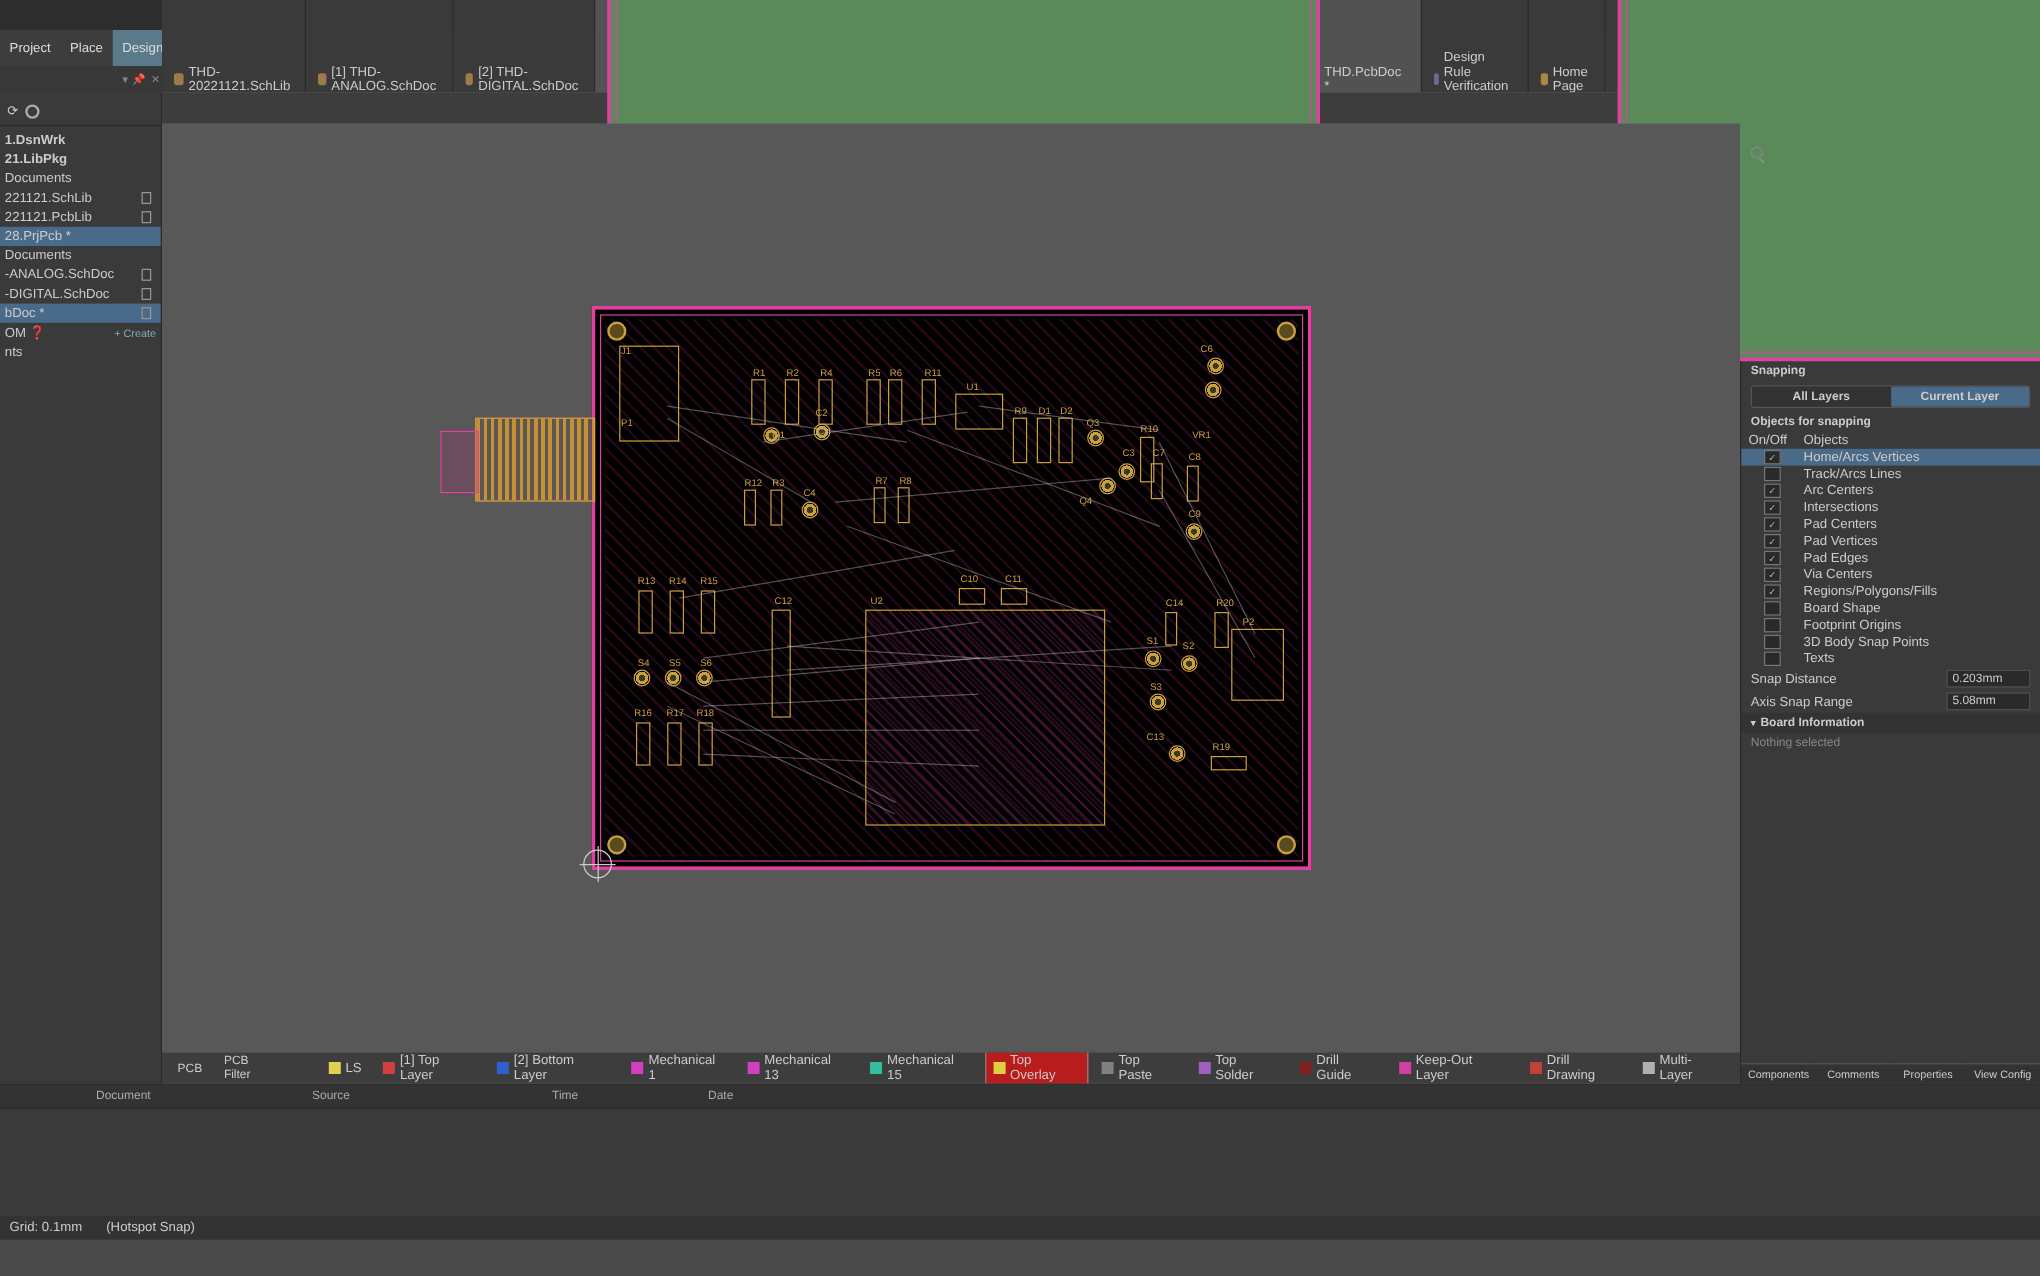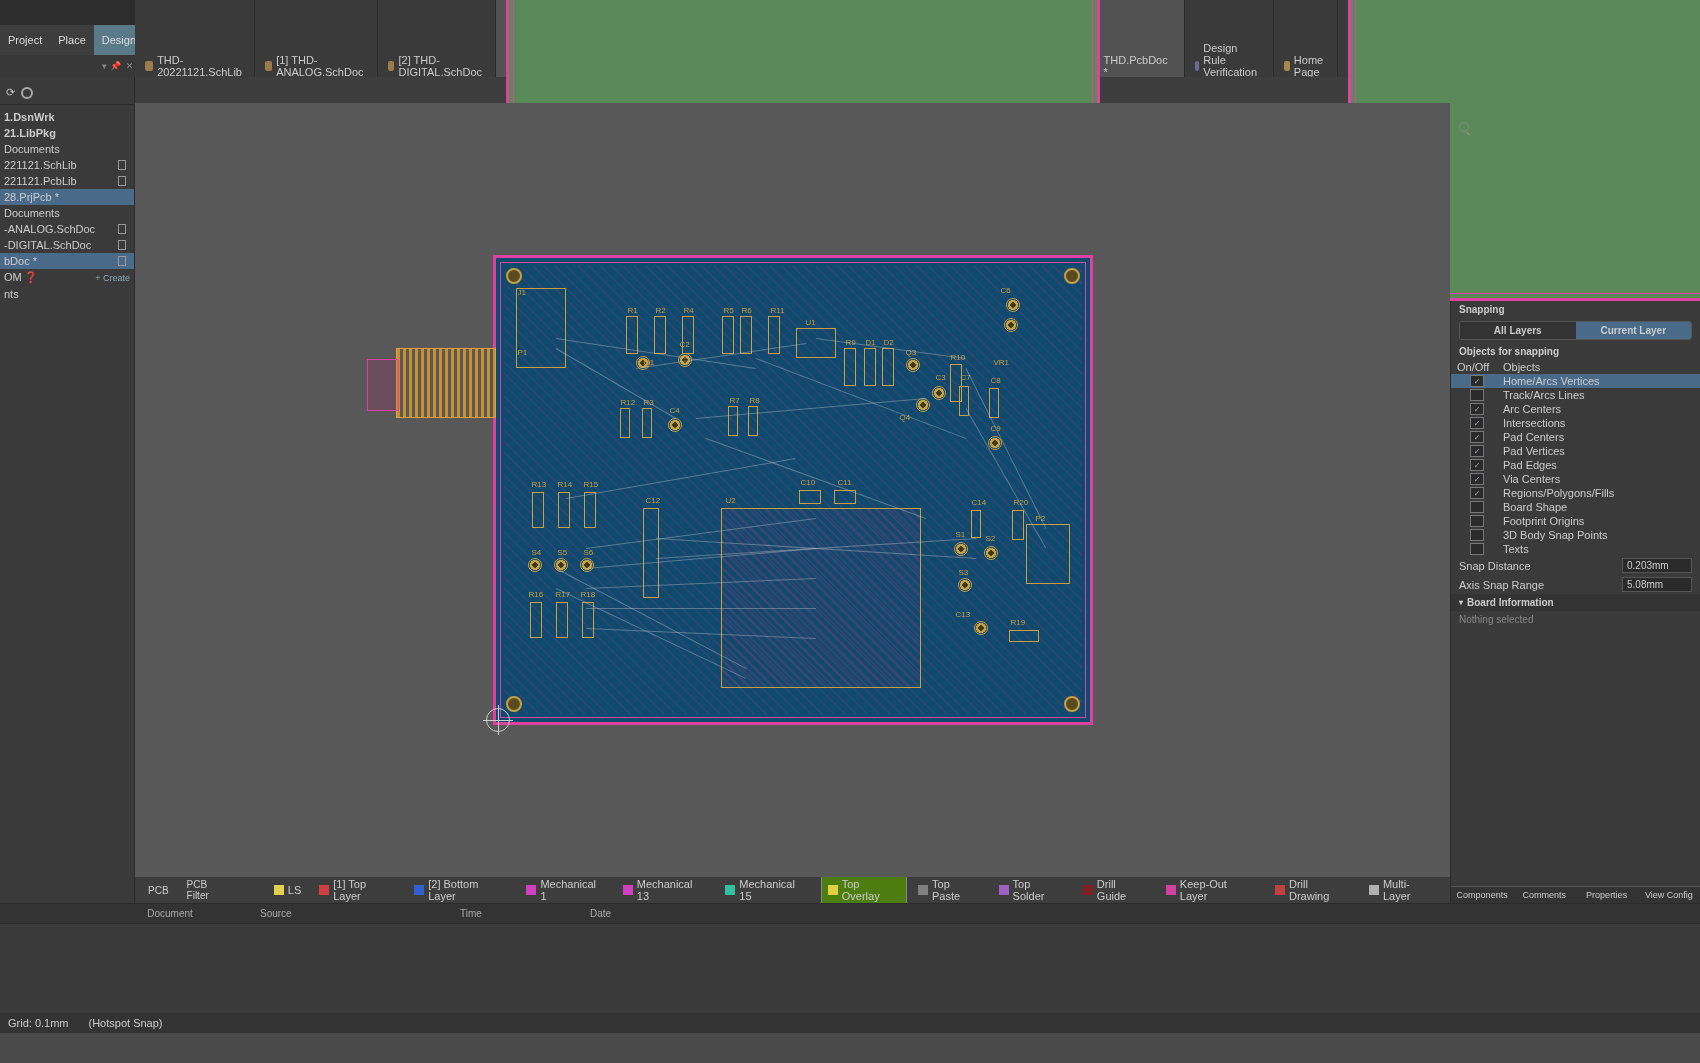--- a/index.html
+++ b/index.html
@@ -49,21 +49,21 @@
   .create-btn { font-size:9px; color:#8ab; }
 
   
   .canvas-wrap { flex:1; background:#585858; display:flex; flex-direction:column; overflow:hidden; }
   .canvas-toolbar { height:26px; background:#3d3d3d; display:flex; align-items:center; justify-content:center; gap:2px; }
   .tool-btn { width:22px; height:22px; background:#4a4a4a; border:1px solid #555; display:flex; align-items:center; justify-content:center; cursor:pointer; font-size:10px; }
   .tool-btn.active { background:#5a7a3a; }
   .canvas { flex:1; display:flex; align-items:center; justify-content:center; background:#585858; overflow:hidden; position:relative; }
   
   
-  .pcb { position:relative; width:600px; height:470px; background:#0c4a6e; border:3px solid #e040a0; }
+  .pcb { position:relative; width:600px; height:470px; background:#000000; border:3px solid #e040a0; }
   .pcb::before { content:""; position:absolute; inset:4px; border:1px solid #e040a0; }
   .board-fill { position:absolute; inset:8px; background:
     repeating-linear-gradient(45deg, rgba(180,40,120,0.2) 0 2px, transparent 2px 8px); }
   .mounting-hole { position:absolute; width:16px; height:16px; border:2px solid #c8a040; border-radius:50%; background:#5a4a20; }
   .mh1{top:10px;left:10px;} .mh2{top:10px;right:10px;} .mh3{bottom:10px;left:10px;} .mh4{bottom:10px;right:10px;}
   .origin { position:absolute; bottom:-10px; left:-10px; width:24px; height:24px; border:1px solid #ccc; border-radius:50%; }
   .origin::before,.origin::after { content:""; position:absolute; background:#ccc; }
   .origin::before { left:50%; top:-4px; bottom:-4px; width:1px; }
   .origin::after  { top:50%; left:-4px; right:-4px; height:1px; }
   .comp { position:absolute; border:1px solid #c8a040; }
@@ -71,21 +71,21 @@
   .pad-round { width:14px; height:14px; border:1px solid #c8a040; border-radius:50%; background:radial-gradient(circle,#3a3a20 30%,#c8a040 31% 60%,transparent 61%); position:absolute; }
   .ratline { position:absolute; height:1px; background:rgba(200,200,200,0.4); transform-origin:left center; pointer-events:none; }
   .connector-ext { position:absolute; left:-100px; top:90px; width:100px; height:70px; border:1px solid #e0a040; background:repeating-linear-gradient(90deg,#c89030 0 3px,transparent 3px 6px); }
   .connector-ext::before { content:""; position:absolute; left:-30px; top:10px; width:30px; height:50px; border:1px solid #e040a0; background:rgba(180,40,120,0.2); }
   .big-rect { position:absolute; border:1px solid #c8a040; background:repeating-linear-gradient(45deg, rgba(160,60,120,0.25) 0 2px, transparent 2px 6px); }
   .ic-box { position:absolute; border:1px solid #c8a040; }
 
   
   .layer-bar { height:26px; background:#3d3d3d; display:flex; align-items:center; padding:0 6px; gap:4px; overflow:hidden; }
   .layer-tab { display:flex; align-items:center; gap:4px; padding:2px 6px; font-size:10px; cursor:pointer; border:1px solid transparent; }
-  .layer-tab.active { border:1px solid #888; background:#4d7c0f; }
+  .layer-tab.active { border:1px solid #888; background:#b91c1c; }
   .layer-swatch { width:10px; height:10px; }
 
   
   .right-panel { width:250px; background:#3a3a3a; border-left:1px solid #2a2a2a; display:flex; flex-direction:column; overflow:hidden; }
   .panel-header { padding:4px 8px; font-size:11px; font-weight:bold; background:#333; }
   .panel-row { padding:3px 8px; display:flex; align-items:center; font-size:10px; }
   .search-inp { flex:1; background:#2a2a2a; border:1px solid #555; padding:2px 6px; color:#ccc; border-radius:3px; }
   .subtabs { display:flex; gap:2px; padding:2px 6px; }
   .subtab { padding:2px 8px; font-size:10px; background:#333; cursor:pointer; }
   .subtab.active { background:#4a4a4a; border-bottom:2px solid #7aa; }
@@ -106,21 +106,21 @@
   .field-row { display:flex; align-items:center; padding:2px 8px; gap:6px; font-size:10px; }
   .field-row label { flex:1; }
   .field-row input { width:70px; background:#2a2a2a; border:1px solid #555; color:#ccc; padding:1px 4px; font-size:10px; }
   .bottom-tabs { display:flex; margin-top:auto; }
   .bottom-tab { flex:1; padding:3px 4px; font-size:9px; text-align:center; background:#333; border-top:1px solid #555; cursor:pointer; }
 
   
   .messages { height:110px; background:#3a3a3a; border-top:1px solid #2a2a2a; }
   .msg-header { display:flex; padding:4px 10px; border-bottom:1px solid #2a2a2a; background:#333; }
   .msg-col { font-size:10px; color:#aaa; }
-  .mc-doc{width:180px;margin-left:70px;text-align:center;} .mc-src{width:200px;} .mc-msg{flex:1;} .mc-time{width:130px;} .mc-date{width:100px;}
+  .mc-doc{width:180px;margin-left:70px;} .mc-src{width:200px;} .mc-msg{flex:1;} .mc-time{width:130px;} .mc-date{width:100px;}
 
   
   .statusbar { height:20px; background:#333; display:flex; align-items:center; padding:0 8px; gap:20px; font-size:10px; color:#aaa; }
 
   .share-arrow { width:0;height:0;border-bottom:6px solid #ccc;border-left:4px solid transparent;border-right:4px solid transparent; }
   .cloud-icon { width:14px; height:8px; background:#ccc; border-radius:4px; position:relative; }
   .cloud-icon::before{content:"";position:absolute;width:6px;height:6px;background:#ccc;border-radius:50%;top:-3px;left:3px;}
 </style>
 </head>
 <body>

